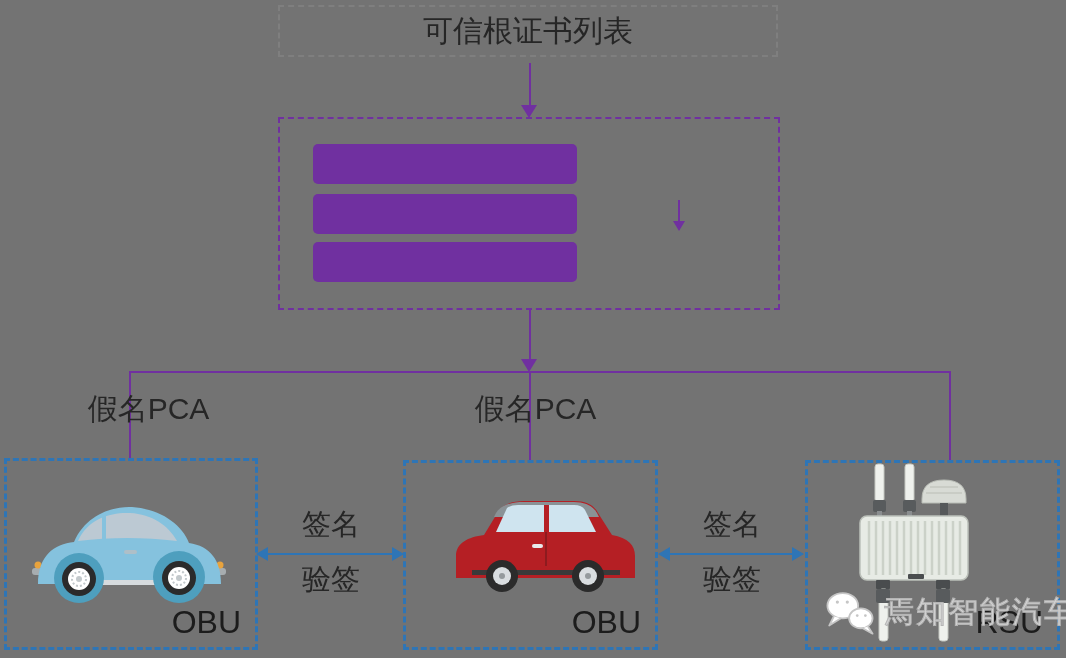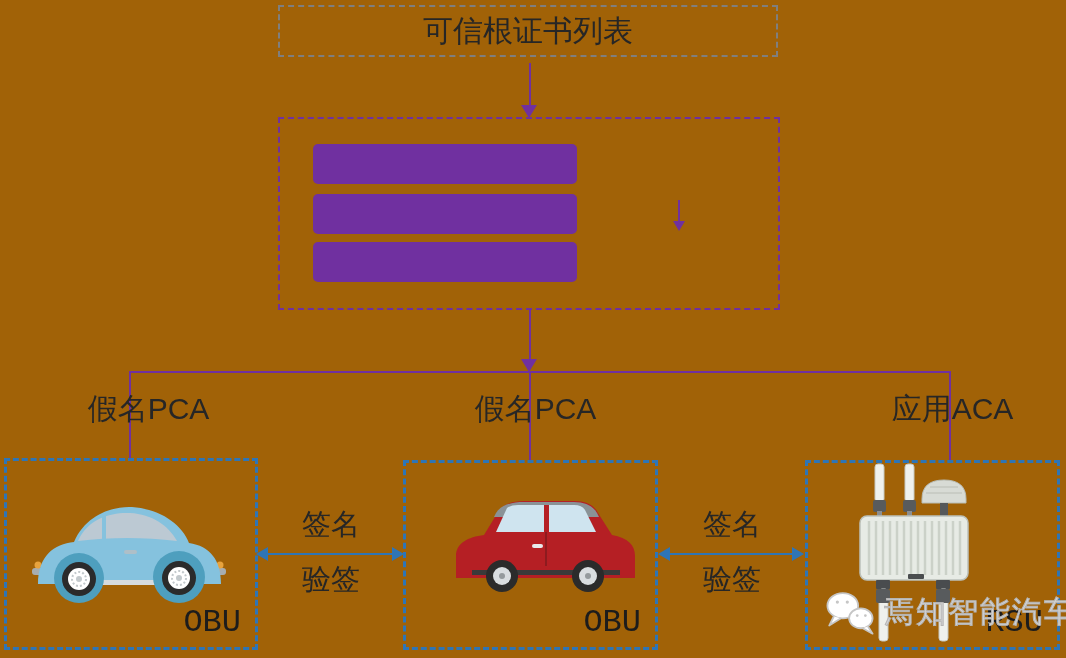--- a/index.html
+++ b/index.html
@@ -1,41 +1,41 @@
 <!DOCTYPE html>
 <html style="--purple: #7030A0; --blue: #2E75B6; --gray-border: #7f7f7f; --text: #262626; --watermark-gray: #c4c4c4; --car-blue: #85C2DE; --car-blue-dark: #4E9FBE; --car-red: #B51F24; --rsu-body: #E7EBE5;"><head>
 <meta charset="utf-8">
 <style>
   :root{
     --purple:#7030A0; --blue:#2E75B6; --gray-border:#7f7f7f;
     --text:#262626; --watermark-gray:#c4c4c4;
   }
   html,body{margin:0;padding:0;background:#fff;}
-  .stage{position:relative;width:1066px;height:658px;background:#a16207;overflow:hidden;
+  .stage{position:relative;width:1066px;height:658px;background:#737373;overflow:hidden;
          font-family:"Liberation Sans","DejaVu Sans",sans-serif;color:var(--text);}
   .abs{position:absolute;}
   .dashed-gray{border:2px dashed var(--gray-border);}
   .dashed-purple{border:2px dashed var(--purple);}
   .dashed-blue{border:3px dashed var(--blue);}
   .center-text{display:flex;align-items:center;justify-content:center;text-align:center;}
   .lbl{font-size:29px;line-height:1.15;color:var(--text);white-space:nowrap;z-index:3;}
   .vline{width:2px;background:var(--purple);z-index:1;}
   .hline{height:2px;background:var(--purple);z-index:1;}
   .tri-down{width:0;height:0;border-left:8px solid transparent;border-right:8px solid transparent;
             border-top:13px solid var(--purple);z-index:2;}
   .tri-down.small{border-left:6px solid transparent;border-right:6px solid transparent;
             border-top:10px solid var(--purple);}
   .bar{left:313px;width:264px;height:40px;background:var(--purple);border-radius:5px;z-index:2;}
   .blue-line{height:2px;background:var(--blue);top:553px;z-index:2;}
   .blue-tri-l{width:0;height:0;border-top:7px solid transparent;border-bottom:7px solid transparent;
               border-right:12px solid var(--blue);top:547px;z-index:2;}
   .blue-tri-r{width:0;height:0;border-top:7px solid transparent;border-bottom:7px solid transparent;
               border-left:12px solid var(--blue);top:547px;z-index:2;}
   .device-label{position:absolute;right:14px;bottom:6px;font-size:32px;color:#1c1c1c;z-index:6;}
-  .devbox{z-index:1;font-family:Liberation Mono, monospace;}
+  .devbox{z-index:1;}
   .watermark{display:flex;align-items:center;gap:6px;z-index:5;}
   .watermark .wm-text{font-size:30px;letter-spacing:2px;color:#d2d2d2;
       -webkit-text-stroke:1px #b5b5b5;white-space:nowrap;}
 </style>
 </head>
 <body>
 
 <div class="stage">
 
   <div class="abs dashed-gray center-text" style="left:278px;top:5px;width:496px;height:48px;">
@@ -55,21 +55,20 @@
 
   <div class="abs vline" style="left:529px;top:308px;height:53px;"></div>
   <div class="abs tri-down" style="left:521px;top:359px;"></div>
   <div class="abs hline" style="left:129px;top:371px;width:822px;"></div>
   <div class="abs vline" style="left:129px;top:371px;height:87px;"></div>
   <div class="abs vline" style="left:529px;top:371px;height:89px;"></div>
   <div class="abs vline" style="left:949px;top:371px;height:89px;"></div>
 
   <div class="abs lbl center-text" style="left:56px;top:392px;width:185px;font-size:30px;">假名PCA</div>
   <div class="abs lbl center-text" style="left:443px;top:392px;width:185px;font-size:30px;">假名PCA</div>
-  <div class="abs lbl center-text" style="left:860px;top:392px;width:185px;font-size:30px;">应用ACA</div>
 
   <div class="abs dashed-blue devbox" style="left:4px;top:458px;width:248px;height:186px;">
     <span class="device-label">OBU</span>
   </div>
   <div class="abs dashed-blue devbox" style="left:403px;top:460px;width:249px;height:184px;">
     <span class="device-label">OBU</span>
   </div>
   <div class="abs dashed-blue devbox" style="left:805px;top:460px;width:249px;height:184px;">
     <span class="device-label">RSU</span>
   </div>

